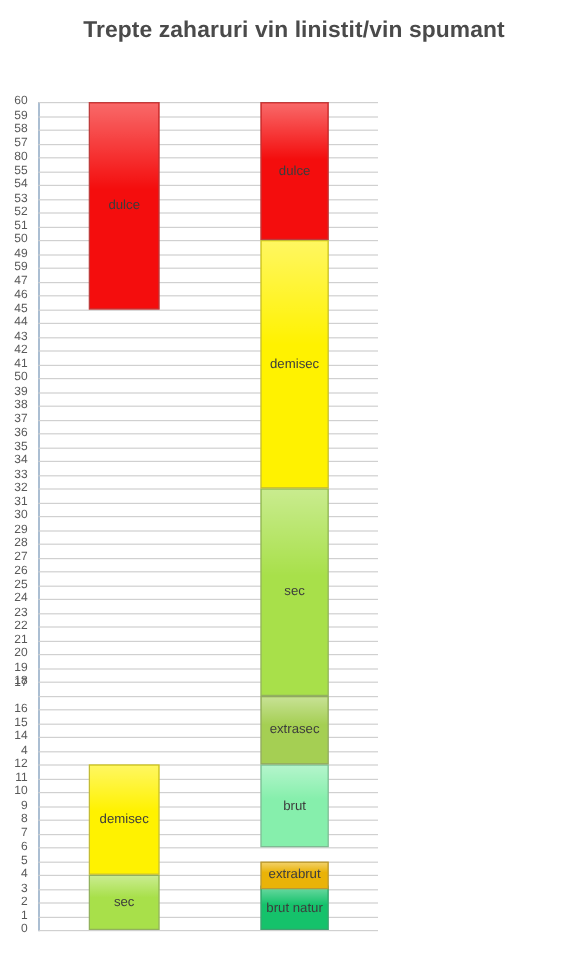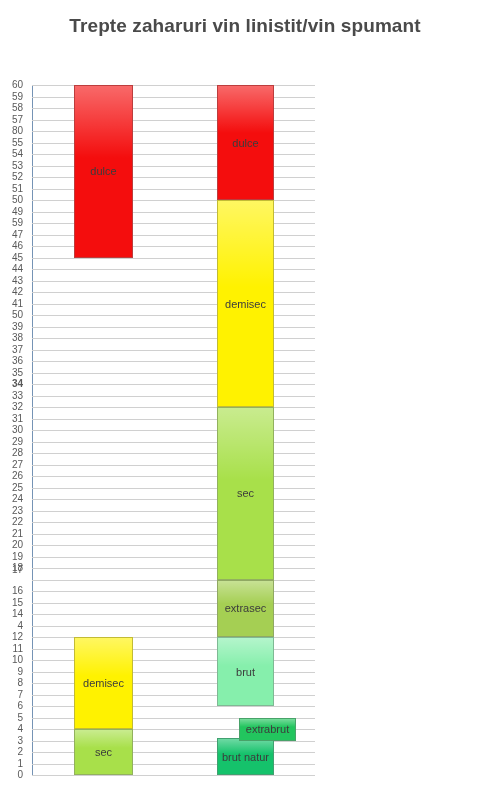--- a/index.html
+++ b/index.html
@@ -147,21 +147,21 @@
       <div class="y-tick" style="top: 179px;">44</div>
       <div class="y-tick" style="top: 190.5px;">43</div>
       <div class="y-tick" style="top: 202px;">42</div>
       <div class="y-tick" style="top: 213.5px;">41</div>
       <div class="y-tick" style="top: 225px;">50</div>
       <div class="y-tick" style="top: 236.5px;">39</div>
       <div class="y-tick" style="top: 248px;">38</div>
       <div class="y-tick" style="top: 259.5px;">37</div>
       <div class="y-tick" style="top: 271px;">36</div>
       <div class="y-tick" style="top: 282.5px;">35</div>
-      <div class="y-tick" style="top: 294px; font-weight: bold;">34</div>
+      <div class="y-tick" style="top: 294px;">34</div>
       <div class="y-tick" style="top: 305.5px;">33</div>
       <div class="y-tick" style="top: 317px;">32</div>
       <div class="y-tick" style="top: 328.5px;">31</div>
       <div class="y-tick" style="top: 340px;">30</div>
       <div class="y-tick" style="top: 351.5px;">29</div>
       <div class="y-tick" style="top: 363px;">28</div>
       <div class="y-tick" style="top: 374.5px;">27</div>
       <div class="y-tick" style="top: 386px;">26</div>
       <div class="y-tick" style="top: 397.5px;">25</div>
       <div class="y-tick" style="top: 409px;">24</div>
@@ -265,21 +265,21 @@
           <span class="segment-label">demisec</span>
         </div>
         <div class="segment" style="bottom: 517.5px; height: 172.5px; background: rgb(244, 13, 13);">
           <span class="segment-label">dulce</span>
         </div>
       </div>
     <div class="bar-series" id="series-1" style="left: 185px; width: 57px; height: 690px;">
         <div class="segment" style="bottom: 0px; height: 37px; background: rgb(21, 194, 107);">
           <span class="segment-label">brut natur</span>
         </div>
-        <div class="segment" style="bottom: 34.5px; height: 23px; background: #22c55e; margin-left: 22px;">
+        <div class="segment" style="bottom: 34.5px; height: 23px; background: #eab308;">
           <span class="segment-label">extrabrut</span>
         </div>
         <div class="segment" style="bottom: 69px; height: 69px; background: #86efac;">
           <span class="segment-label">brut</span>
         </div>
         <div class="segment" style="bottom: 138px; height: 57.5px; background: rgb(165, 207, 83);">
           <span class="segment-label">extrasec</span>
         </div>
         <div class="segment" style="bottom: 195.5px; height: 172.5px; background: rgb(168, 224, 74);">
           <span class="segment-label">sec</span>

